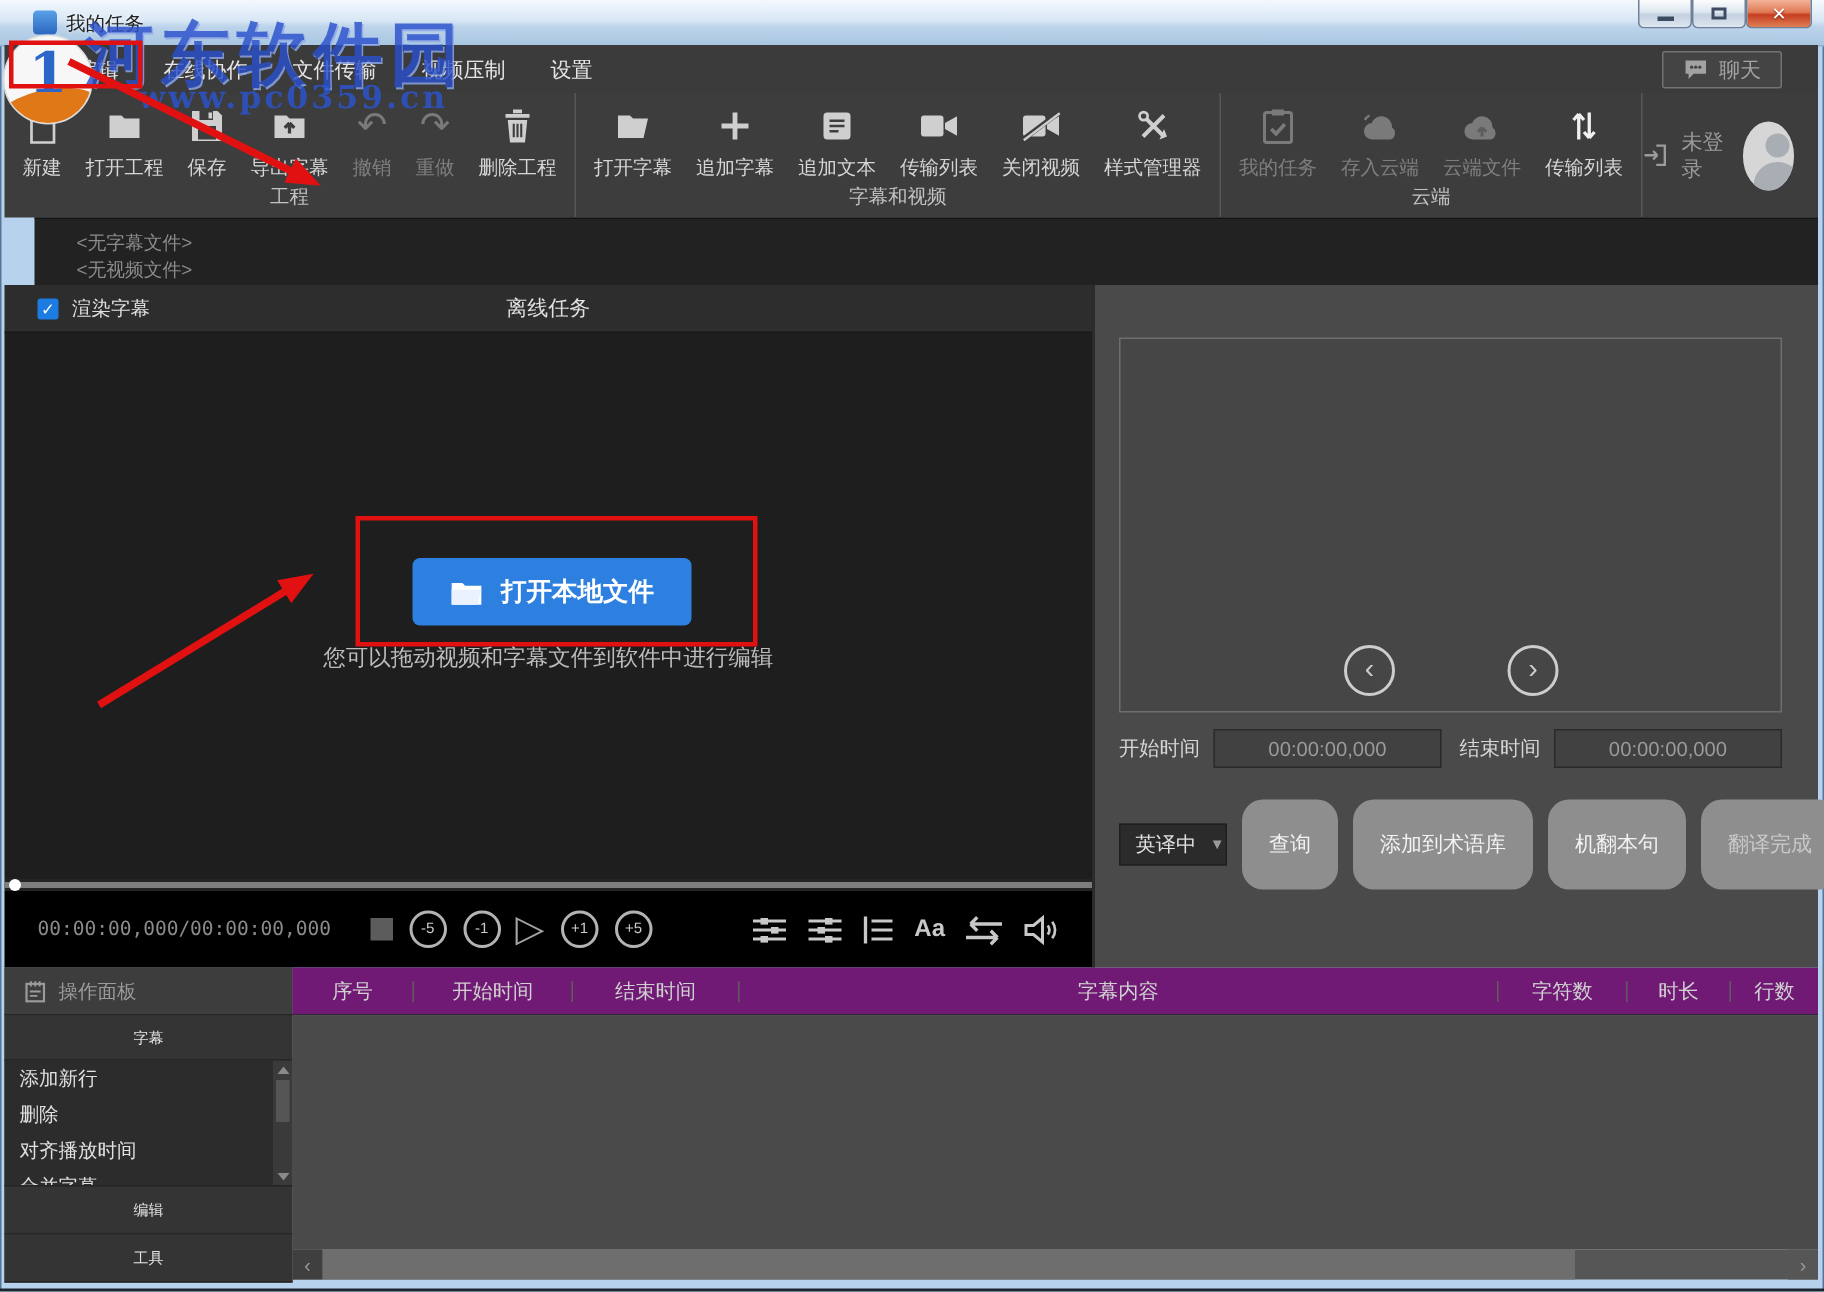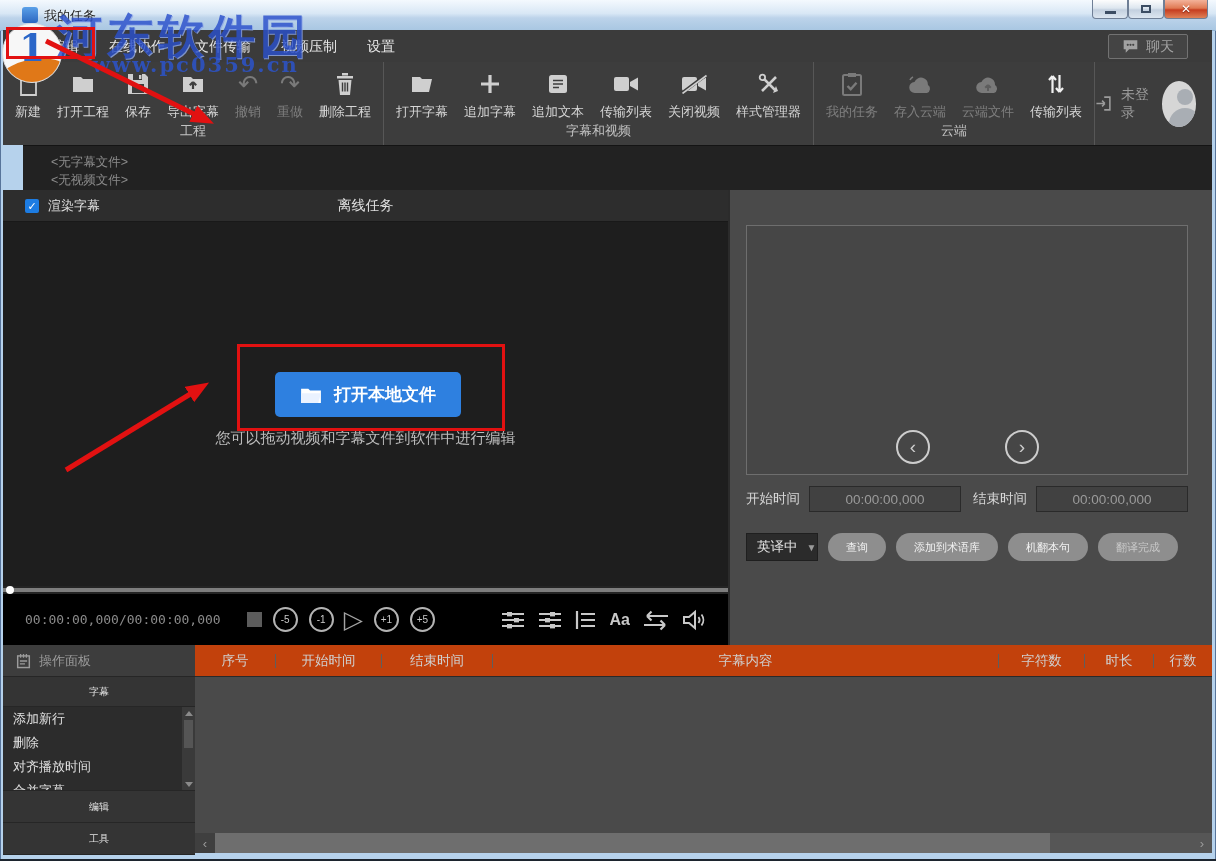--- a/index.html
+++ b/index.html
@@ -81,21 +81,21 @@
   .lp-section.tall{height:32px;}
   .lp-list{height:84px;background:#2c2c2c;position:relative;overflow:hidden;border-bottom:1px solid #262626;box-sizing:border-box;}
   .lp-item{height:24px;line-height:24px;padding-left:10px;color:#e0e0e0;font-size:13px;}
   .lp-scroll{position:absolute;right:0;top:0;width:13px;height:84px;background:#3a3a3a;}
   .tri-up{position:absolute;top:4px;left:3px;width:0;height:0;border-left:4px solid transparent;
     border-right:4px solid transparent;border-bottom:5px solid #8a8a8a;}
   .tri-dn{position:absolute;bottom:4px;left:3px;width:0;height:0;border-left:4px solid transparent;
     border-right:4px solid transparent;border-top:5px solid #8a8a8a;}
   .lp-thumb{position:absolute;top:13px;left:2px;width:9px;height:28px;background:#555;}
   
-  .table-header{position:absolute;top:645px;left:195px;right:4px;height:32px;background:#c2410c;
+  .table-header{position:absolute;top:645px;left:195px;right:4px;height:32px;background:#701a75;
     border-bottom:1px solid #2a2a2a;display:flex;align-items:center;color:#d0d0d0;font-size:13.5px;box-sizing:border-box;}
   .col{text-align:center;}
   .c1{width:80px;}.c2{width:105px;}.c3{width:110px;}.c4{flex:1;}.c5{width:85px;}.c6{width:68px;}.c7{width:58px;}
   .vsep{width:1px;height:14px;background:#5e5e5e;}
   .table-body{position:absolute;top:677px;left:195px;right:4px;height:156px;background:#4a4a4a;}
   .h-scrollbar{position:absolute;top:833px;left:195px;right:4px;height:20px;background:#565656;display:flex;align-items:center;}
   .hs-btn{width:20px;height:20px;background:#3f3f3f;color:#9a9a9a;display:flex;align-items:center;
     justify-content:center;font-size:13px;}
   .hs-thumb{width:835px;height:20px;background:#6e6e6e;}
   .hs-right{margin-left:auto;width:20px;height:20px;color:#9a9a9a;display:flex;align-items:center;justify-content:center;font-size:13px;background:#565656;}
@@ -108,22 +108,22 @@
     color:#cdcdcd;display:flex;align-items:center;justify-content:center;font-size:19px;box-sizing:border-box;}
   .nav-prev{left:166px;top:240px;}
   .nav-next{left:275px;top:240px;}
   .time-row{position:absolute;top:296px;left:16px;display:flex;align-items:center;color:#d6d6d6;font-size:13.5px;}
   .time-input{width:152px;height:26px;background:#414141;border:1px solid #2a2a2a;color:#9b9b9b;
     display:flex;align-items:center;justify-content:center;font-size:13.5px;margin-left:9px;box-sizing:border-box;}
   .lang-row{position:absolute;top:343px;left:16px;display:flex;align-items:center;gap:10px;}
   .lang-select{width:72px;height:28px;background:#2b2b2b;border:1px solid #1f1f1f;color:#e0e0e0;
     font-size:13.5px;display:flex;align-items:center;padding-left:10px;gap:9px;box-sizing:border-box;}
   .dd-arrow{color:#9a9a9a;font-size:10px;}
-  .pill{height:28px;border-radius:14px;background:#8e8e8e;color:#f2f2f2;font-size:11px;
-    display:flex;align-items:center;justify-content:center;padding:0 18px;white-space:nowrap;}
+  .pill{height:28px;border-radius:14px;background:#8e8e8e;color:#f2f2f2;font-size:14px;
+    display:flex;align-items:center;justify-content:center;padding:16px 18px;white-space:nowrap;}
   .pill.dimtext{color:#c9c9c9;}
   
   .wm-logo{position:absolute;left:2px;top:23px;width:60px;height:60px;border-radius:50%;
     background:#f7f7f7;z-index:50;overflow:hidden;border:1px solid #ddd;box-sizing:border-box;}
   .wm-logo .swoosh{position:absolute;left:-12px;bottom:-20px;width:80px;height:42px;background:#e07818;
     border-radius:50%;transform:rotate(-14deg);}
   .wm-logo .one{position:absolute;left:0;top:2px;width:100%;text-align:center;
     font-family:"DejaVu Serif","Liberation Serif",serif;font-weight:bold;font-size:37px;color:#2b66c8;}
   .wm-text{position:absolute;left:56px;top:6px;z-index:50;white-space:nowrap;
     font-family:"DejaVu Serif","Liberation Serif",serif;font-weight:bold;font-size:46px;

